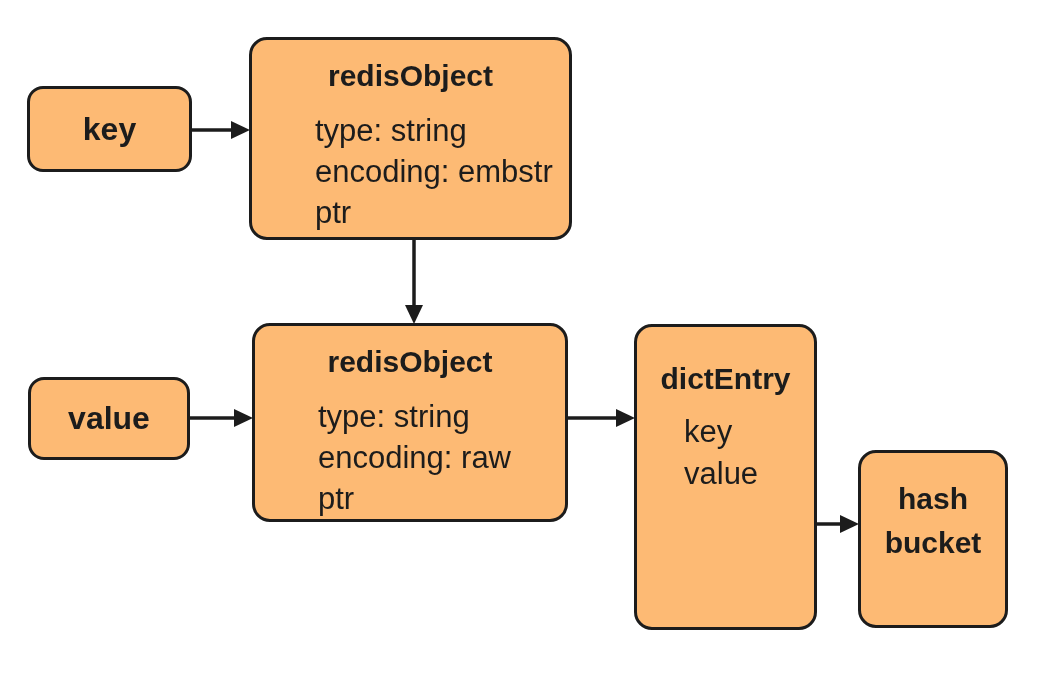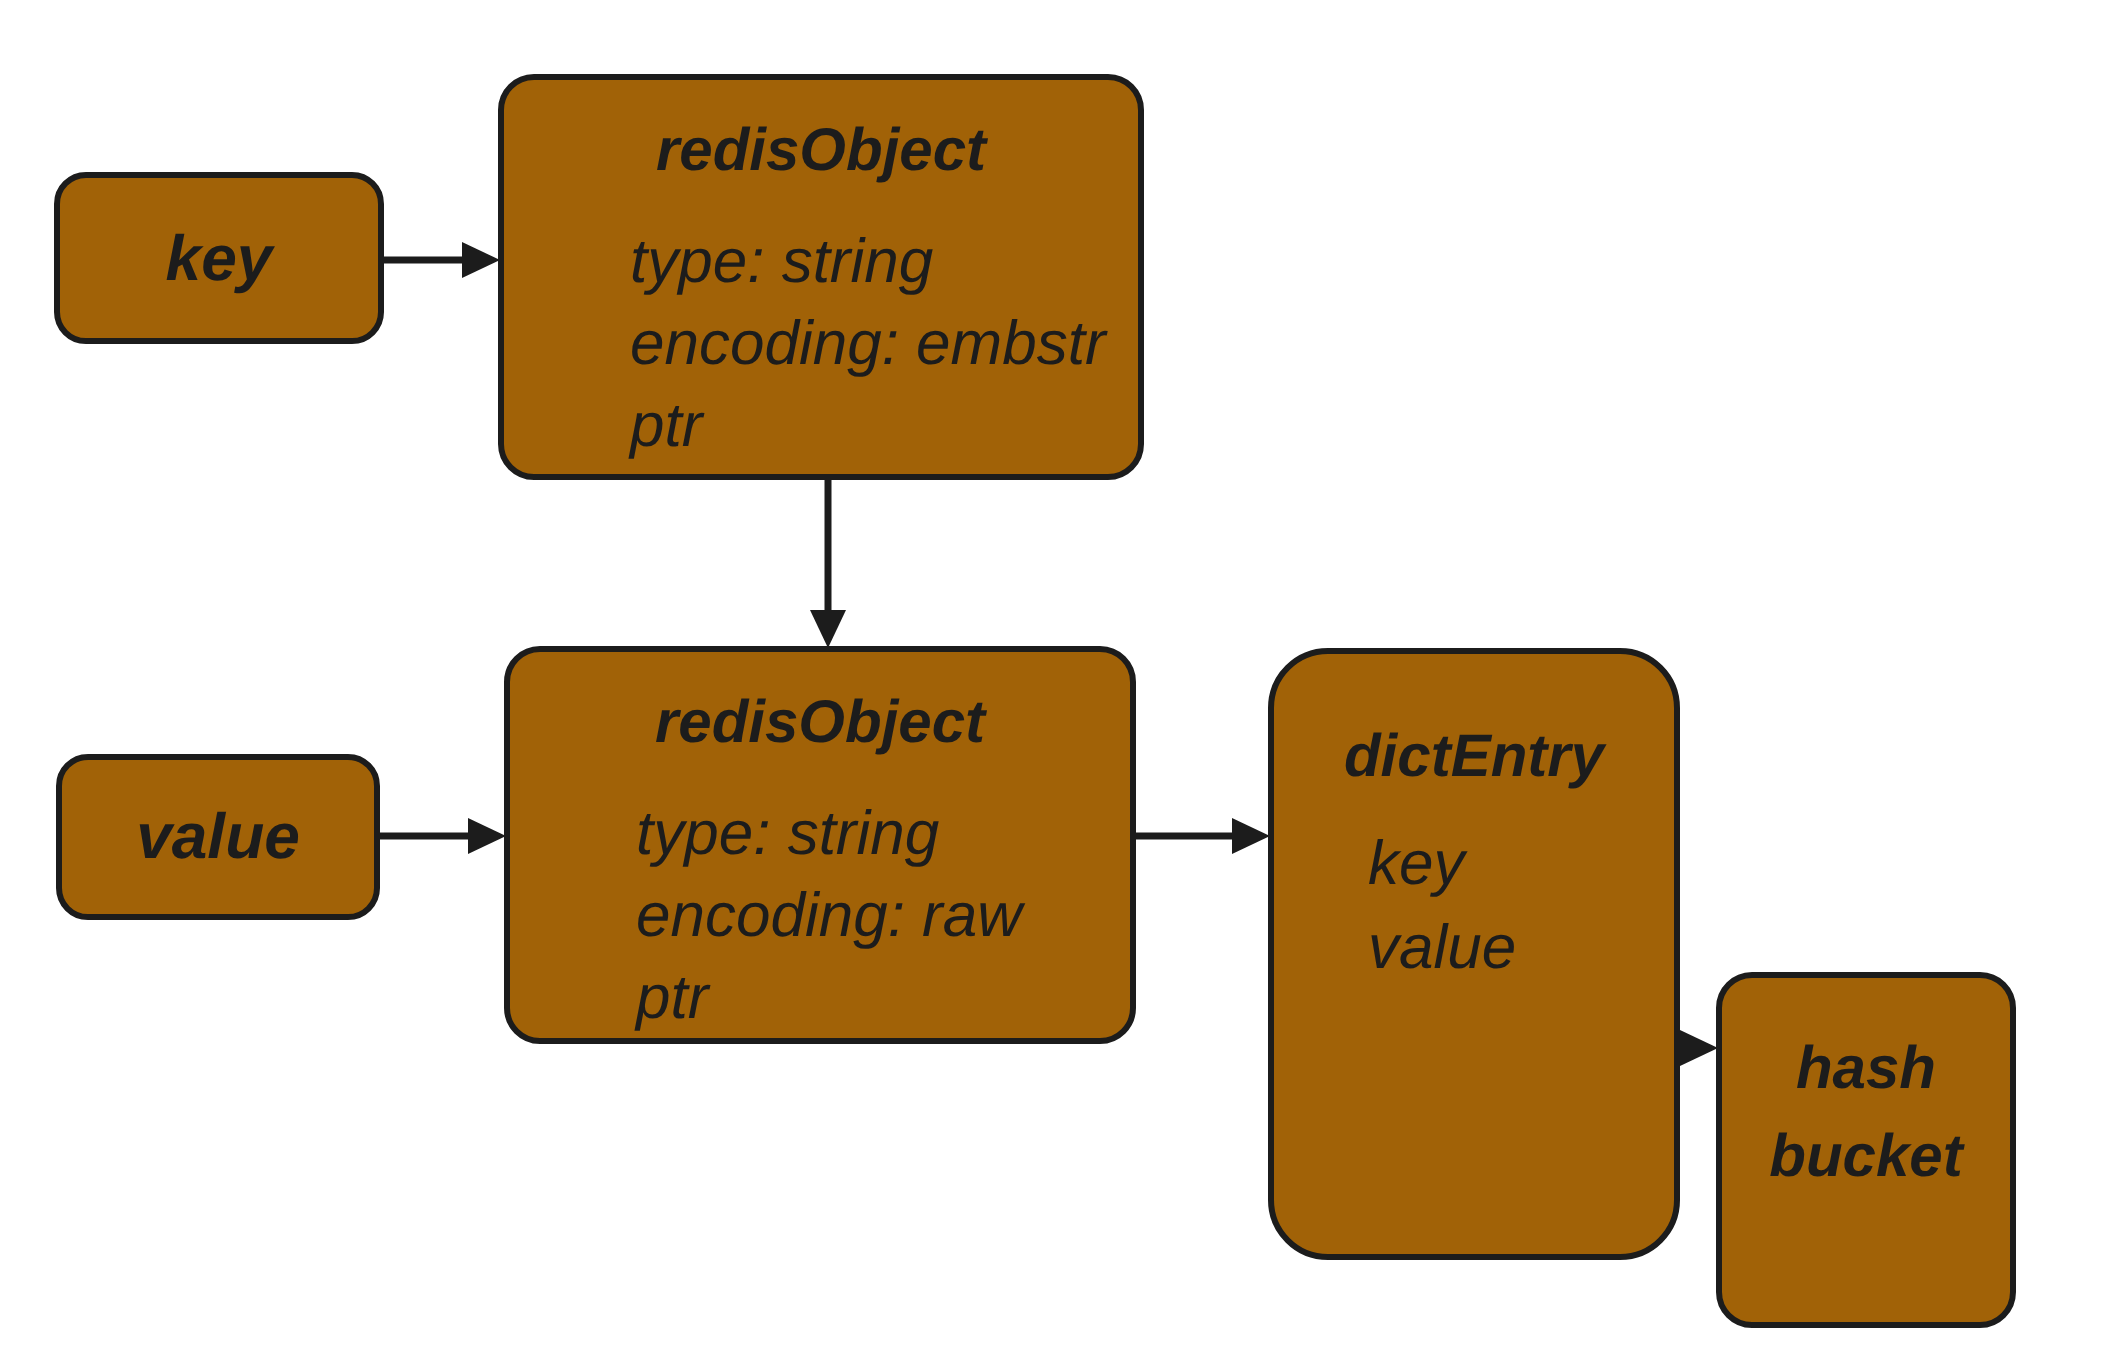--- a/index.html
+++ b/index.html
@@ -21,23 +21,22 @@
     top: 0;
     width: 1054px;
     height: 678px;
     pointer-events: none;
   }
   .node {
     position: absolute;
     box-sizing: border-box;
     border: 3.5px solid #1c1c1c;
     border-radius: 18px;
-    background: #a16207;
+    background: #fdba74;
     color: #1c1c1c;
-    font-style: italic;
   }
   .node.small {
     display: flex;
     align-items: center;
     justify-content: center;
     font-size: 32px;
     font-weight: bold;
     border-radius: 16px;
   }
   .node.big {
@@ -140,27 +139,27 @@
 
   <div class="node big" style="left:252px; top:323px; width:316px; height:199px;">
     <div class="node-title">redisObject</div>
     <div class="node-fields">
       <div>type: string</div>
       <div>encoding: raw</div>
       <div>ptr</div>
     </div>
   </div>
 
-  <div class="node big tall" style="left:634px; top:324px; width:206px; height:306px;border-radius:30px;">
+  <div class="node big tall" style="left:634px; top:324px; width:183px; height:306px;">
     <div class="node-title">dictEntry</div>
     <div class="node-fields">
       <div>key</div>
       <div>value</div>
     </div>
   </div>
 
-  <div class="node hash" style="left:858px; top:450px; width:150px; height:178px;margin-top:36px;">
+  <div class="node hash" style="left:858px; top:450px; width:150px; height:178px;">
     <div>hash</div>
     <div>bucket</div>
   </div>
 
 
 </div>
 
 </body></html>

